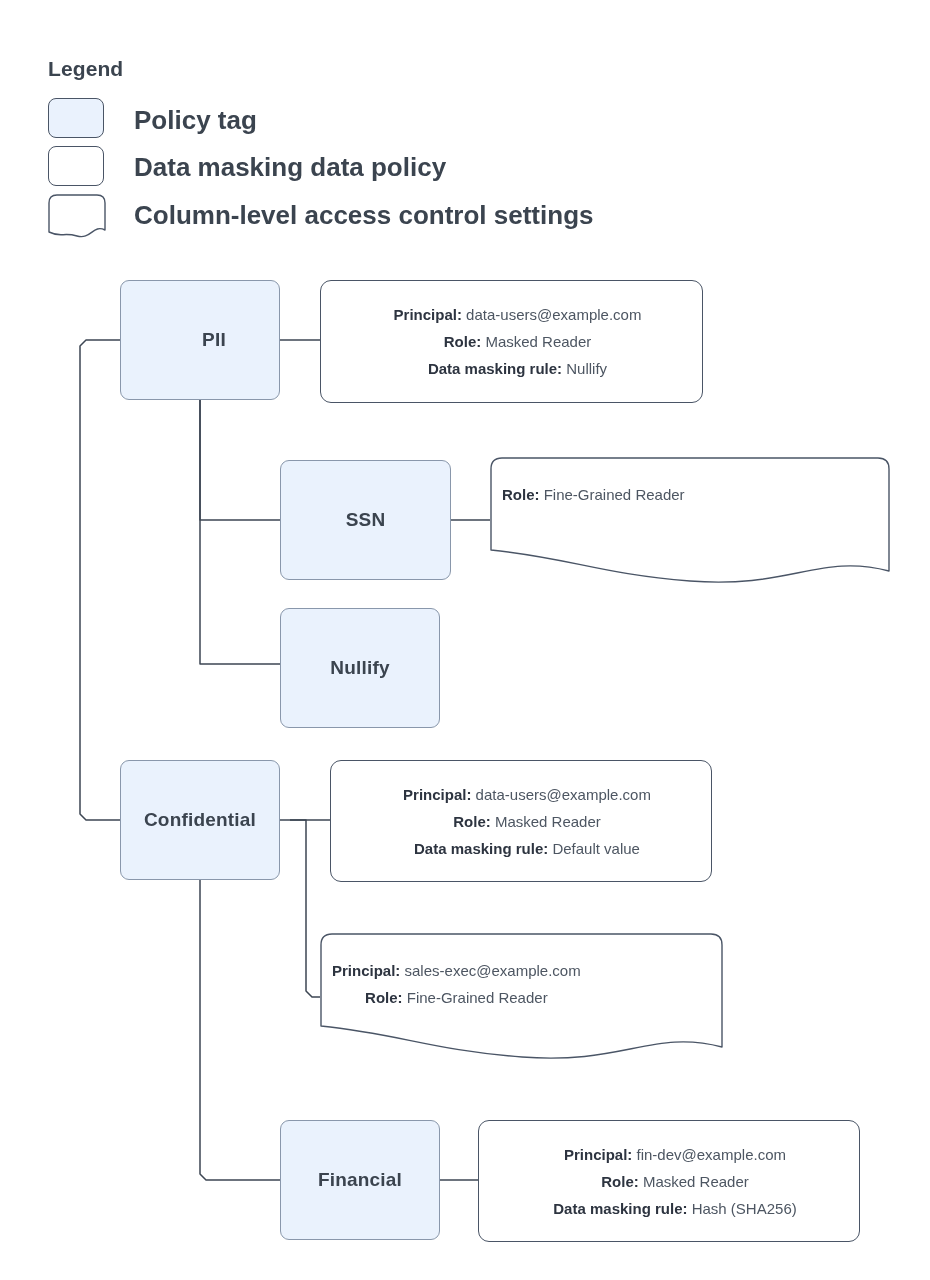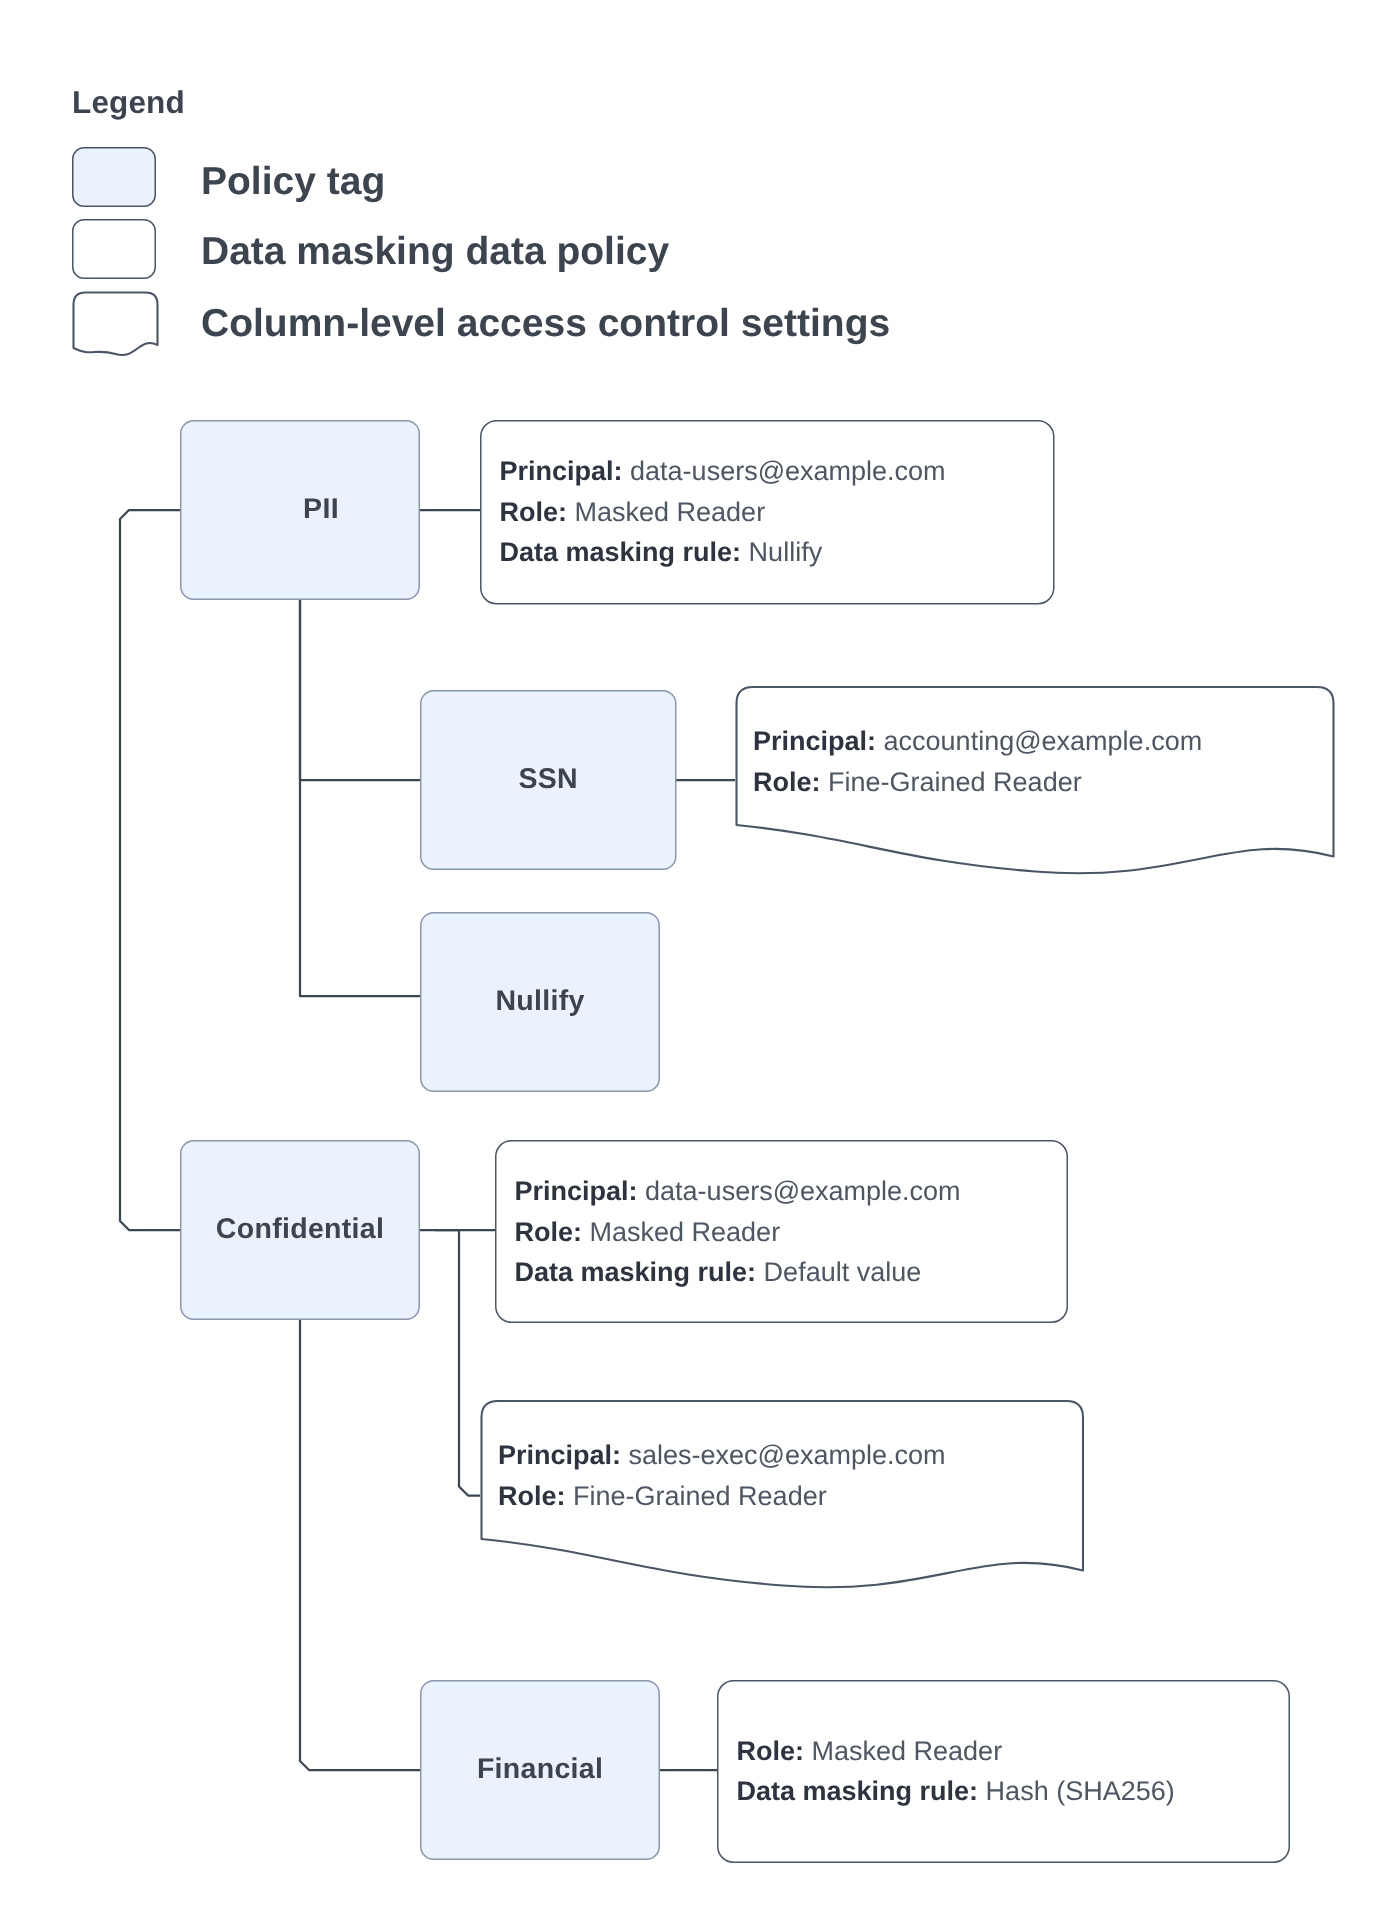--- a/index.html
+++ b/index.html
@@ -62,24 +62,25 @@
   .policy-box {
     background: #ffffff;
     border: 1.4px solid #4a5566;
     border-radius: 11px;
     box-sizing: border-box;
     display: flex;
     flex-direction: column;
     justify-content: center;
   }
   .policy-line {
-    font-size: 18px;
+    font-size: 15px;
     color: #4d5662;
     line-height: 27px;
     white-space: nowrap;
+    text-align: center;
   }
   .policy-line b {
     color: #2d3440;
     font-weight: bold;
   }
 
   
   .doc-box { position: absolute; }
   .doc-box svg {
     position: absolute;
@@ -159,24 +160,20 @@
     <span>Nullify</span>
   </div>
 </div>
 
 <div class="doc-box" style="left:490px; top:457px; width:400px; height:128px;">
   <svg width="400" height="128" viewBox="0 0 400 128" xmlns="http://www.w3.org/2000/svg">
     <path d="M1,12 Q1,1 12,1 L388,1 Q399,1 399,12 L399,114
              C330,96 300,132 200,124 C110,117 80,101 1,93 Z" fill="#ffffff" stroke="#4a5566" stroke-width="1.4" stroke-linejoin="round"></path>
   </svg>
   <div class="doc-text" style="left:12px; top:24px;">
-    <div class="policy-line">
-      <b>Principal:</b> 
-      <span>accounting@example.com</span>
-    </div>
     <div class="policy-line">
       <b>Role:</b> 
       <span>Fine-Grained Reader</span>
     </div>
   </div>
 </div>
 
 <div class="abs policy-box" style="left:330px; top:760px; width:382px; height:122px; padding-left:12px;">
   <div class="policy-line">
     <b>Principal:</b> 
@@ -204,20 +201,24 @@
     </div>
     <div class="policy-line">
       <b>Role:</b> 
       <span>Fine-Grained Reader</span>
     </div>
   </div>
 </div>
 
 <div class="abs policy-box" style="left:478px; top:1120px; width:382px; height:122px; padding-left:12px;">
   <div class="policy-line">
+    <b>Principal:</b> 
+    <span>fin-dev@example.com</span>
+  </div>
+  <div class="policy-line">
     <b>Role:</b> 
     <span>Masked Reader</span>
   </div>
   <div class="policy-line">
     <b>Data masking rule:</b> 
     <span>Hash (SHA256)</span>
   </div>
 </div>
 
 </body></html>

